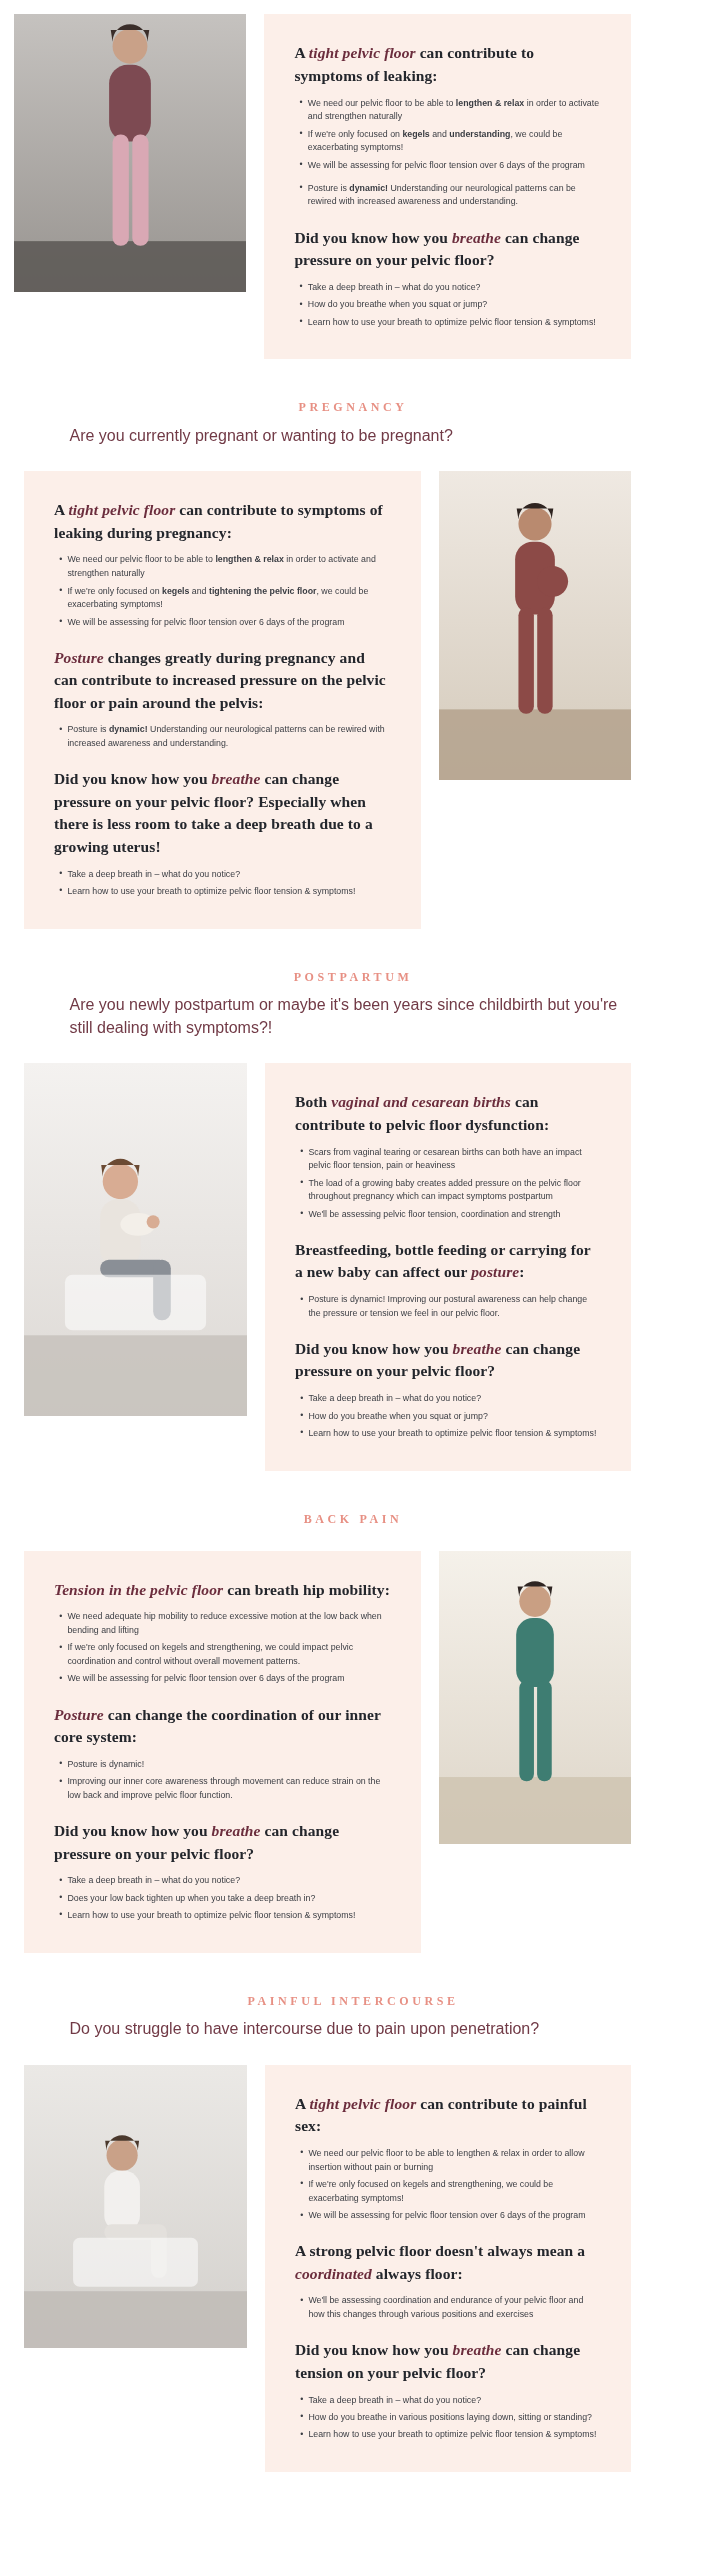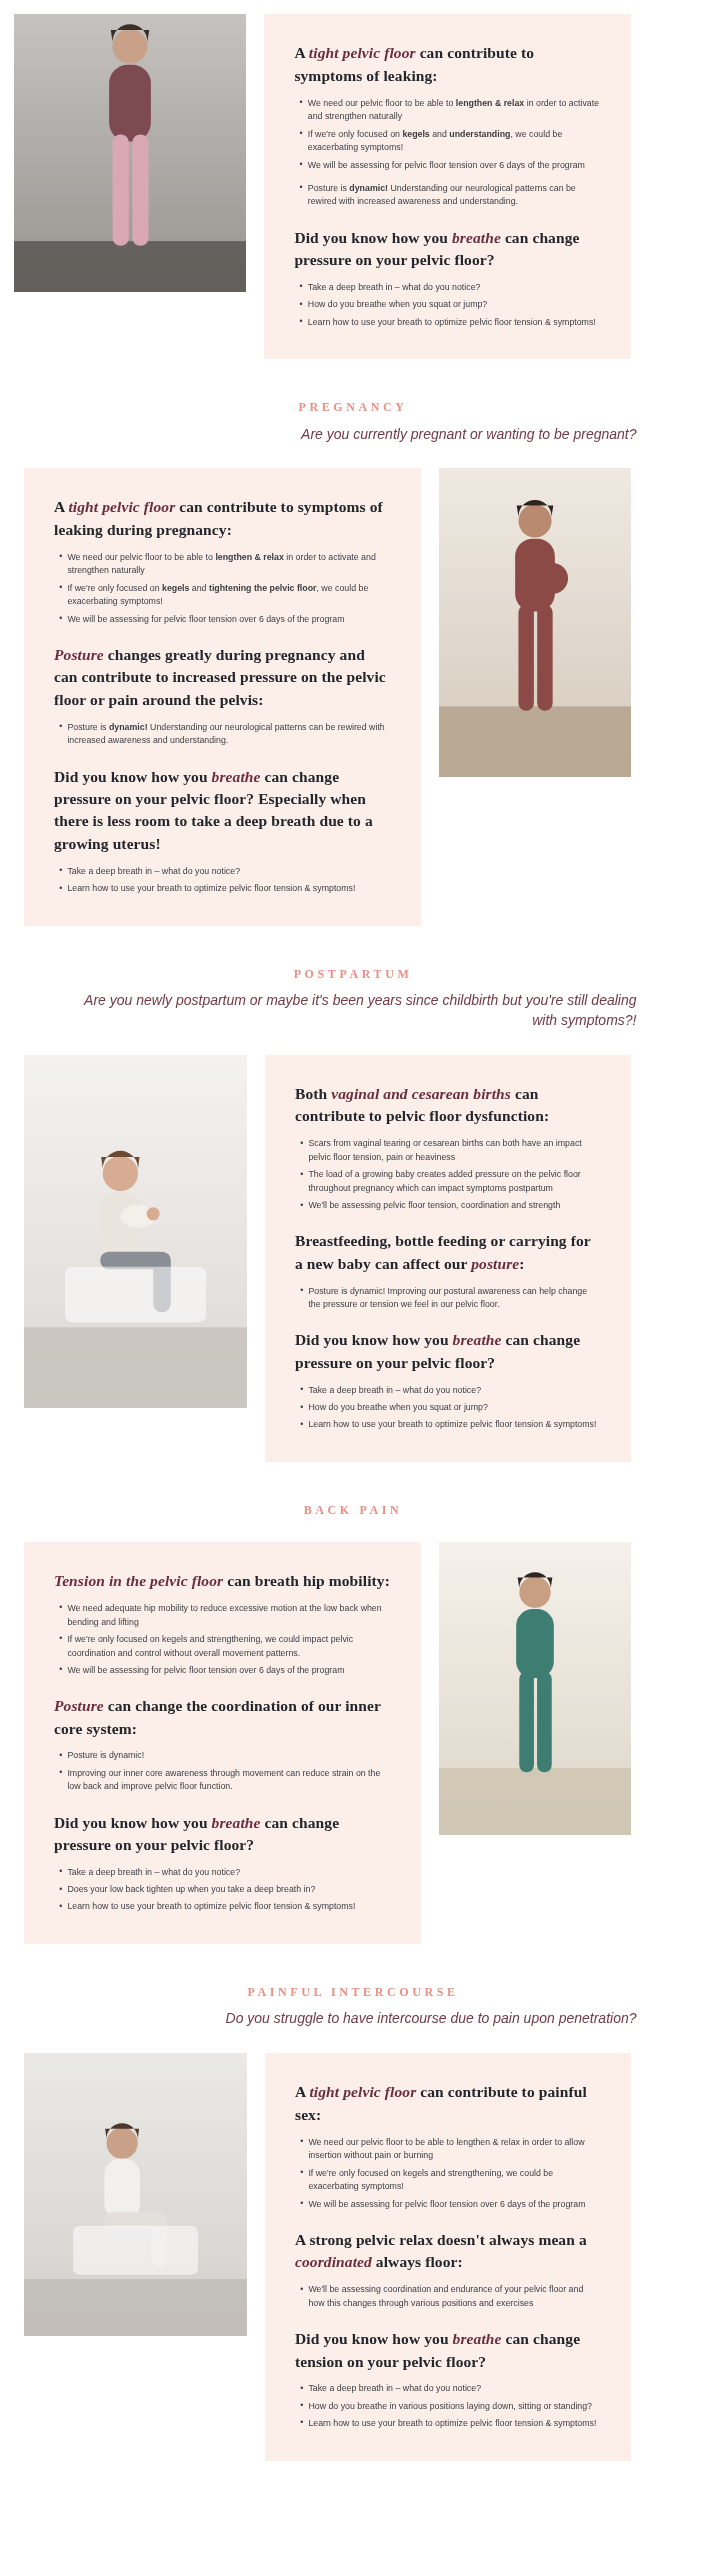--- a/index.html
+++ b/index.html
@@ -11,22 +11,22 @@
   body{width:706px;background:#ffffff;font-family:"Liberation Sans",sans-serif;-webkit-font-smoothing:antialiased;}
   #page{padding-top:14.4px;}
   .topic{padding-top:0;}
   .topic.has-head{padding-top:41px;}
   .eyebrow{
     text-align:center;color:var(--salmon);
     font-family:"Liberation Serif",serif;font-weight:600;
     font-size:12px;letter-spacing:3.6px;text-transform:uppercase;
   }
   .question{
-    text-align:right;color:var(--maroon-q);font-weight:400;
-    font-size:14px;line-height:1.42;max-width:567px;margin:9.3px auto 0;font-style:italic;
+    text-align:left;color:var(--maroon-q);font-weight:400;
+    font-size:16px;line-height:1.42;max-width:567px;margin:9.3px auto 0;
   }
   .row{display:flex;align-items:flex-start;gap:18px;padding:0 75px 0 24px;margin-top:24px;}
   .no-head .row{margin-top:0;padding-left:14.4px;}
   .photo{margin:0;flex:0 0 auto;overflow:hidden;background:#ddd;}
   .photo svg{display:block;width:100%;height:100%;}
   .img-left  .photo{width:223px;order:0;}
   .img-left  .card {order:1;}
   .img-right .card {order:0;}
   .img-right .photo{width:192px;order:1;}
   .s1 .photo{width:232px;height:278px;}
@@ -244,21 +244,21 @@
       <rect x="22" y="84" width="56" height="22" rx="3" fill="#ffffff" opacity="0.55"></rect>
   </svg>
         </figure>
       <div class="card">
           <h3><span>A </span><span class="accent">tight pelvic floor</span><span> can contribute to painful sex:</span></h3>
           <ul>
             <li><span>We need our pelvic floor to be able to lengthen &amp; relax in order to allow insertion without pain or burning</span></li>
             <li><span>If we're only focused on kegels and strengthening, we could be exacerbating symptoms!</span></li>
             <li><span>We will be assessing for pelvic floor tension over 6 days of the program</span></li>
           </ul>
-          <h3><span>A strong pelvic relax doesn't always mean a </span><span class="accent">coordinated</span><span> always floor:</span></h3>
+          <h3><span>A strong pelvic floor doesn't always mean a </span><span class="accent">coordinated</span><span> always floor:</span></h3>
           <ul>
             <li><span>We'll be assessing coordination and endurance of your pelvic floor and how this changes through various positions and exercises</span></li>
           </ul>
           <h3><span>Did you know how you </span><span class="accent">breathe</span><span> can change tension on your pelvic floor?</span></h3>
           <ul>
             <li><span>Take a deep breath in – what do you notice?</span></li>
             <li><span>How do you breathe in various positions laying down, sitting or standing?</span></li>
             <li><span>Learn how to use your breath to optimize pelvic floor tension &amp; symptoms!</span></li>
           </ul>
         </div>

